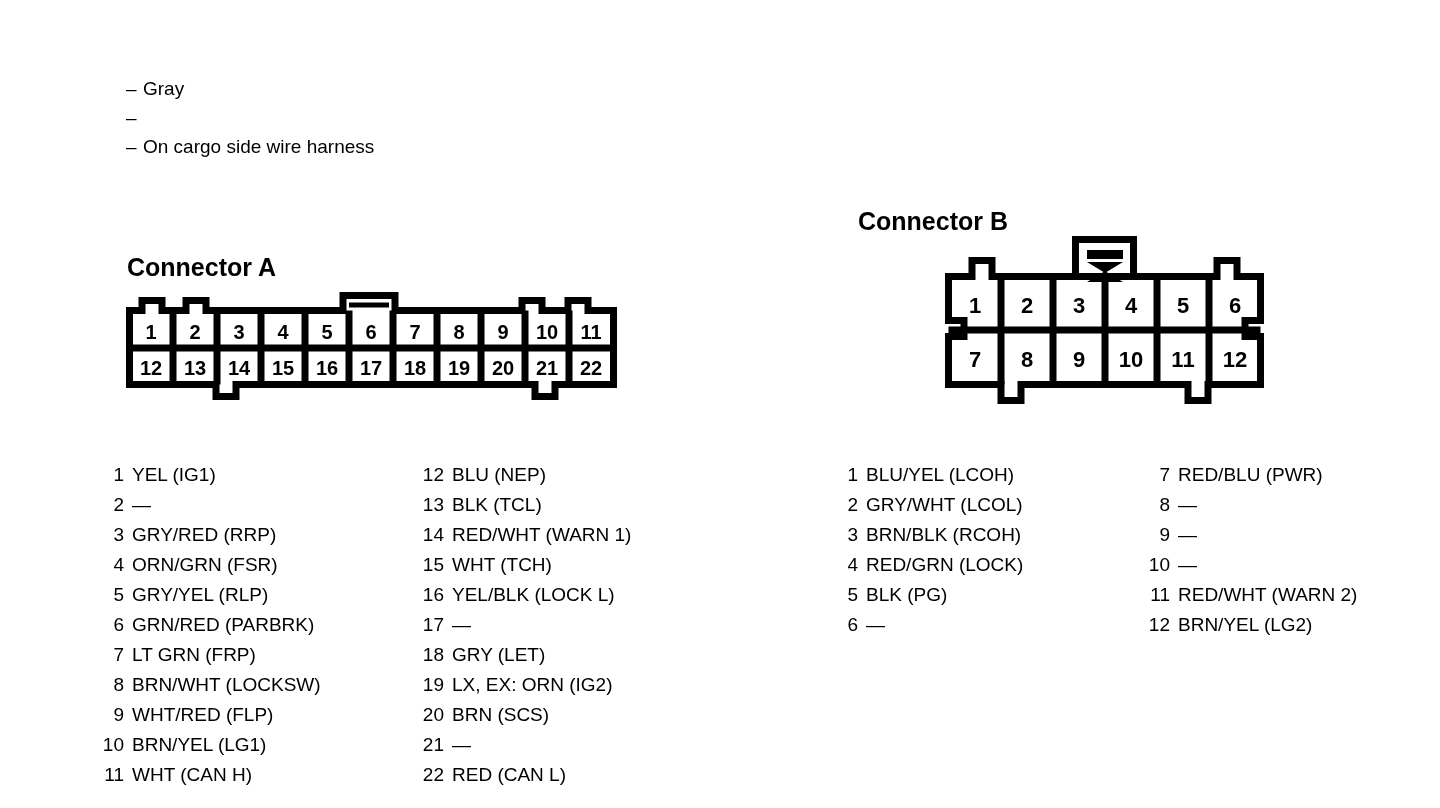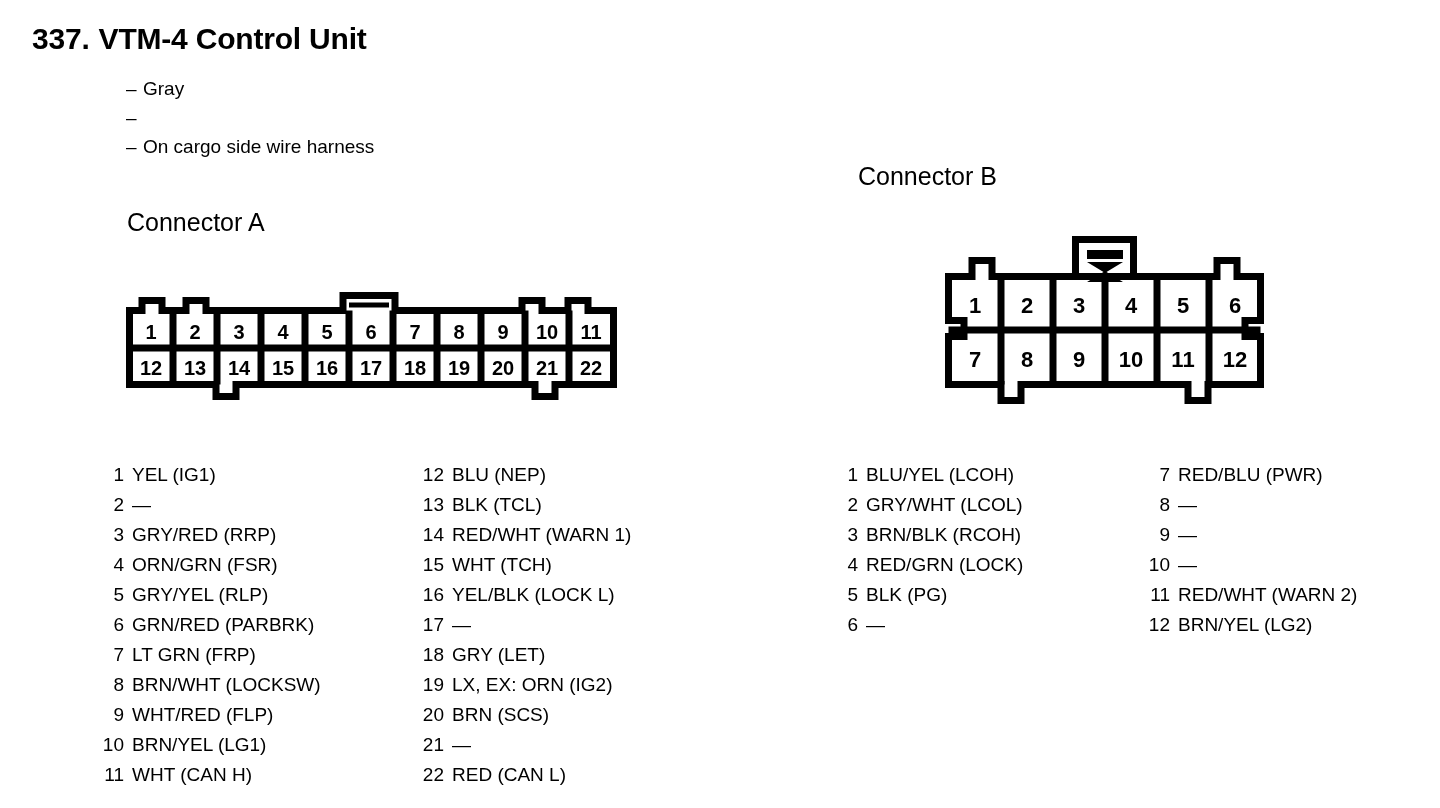--- a/index.html
+++ b/index.html
@@ -28,22 +28,23 @@
     font-size:19px;
     line-height:29px;
     white-space:nowrap;
     display:flex;
   }
   .subnote .dash{display:inline-block;width:17px;flex:none;}
 
   
   .conn-title{
     position:absolute;
-    font-size:25px;font-weight:normal;
+    font-size:25px;font-weight:bold;
     white-space:nowrap;
+    margin-top:45px;
   }
   #connA-title{left:127px;top:208px;}
   #connB-title{left:858px;top:162px;}
 
   
   .conn-wrap{position:absolute;}
   #connA-wrap{left:118px;top:288px;}
   #connB-wrap{left:932px;top:232px;}
   .conn-wrap svg{display:block;}
   .pinnum{
@@ -75,23 +76,20 @@
   }
   .w-two .pno{width:24px;}
   .pinrow .pdesc{display:inline-block;}
   .pinrow.empty .pdesc{letter-spacing:0;}
 </style>
 </head>
 <body>
 
 <div class="page">
 
-  <div class="title">
-    <span class="num">337.</span><span>VTM-4 Control Unit</span>
-  </div>
 
   <div class="subnotes">
     <div class="subnote">
       <span class="dash">–</span>
       <span>Gray</span>
     </div>
     <div class="subnote">
       <span class="dash">–</span>
     </div>
     <div class="subnote">

